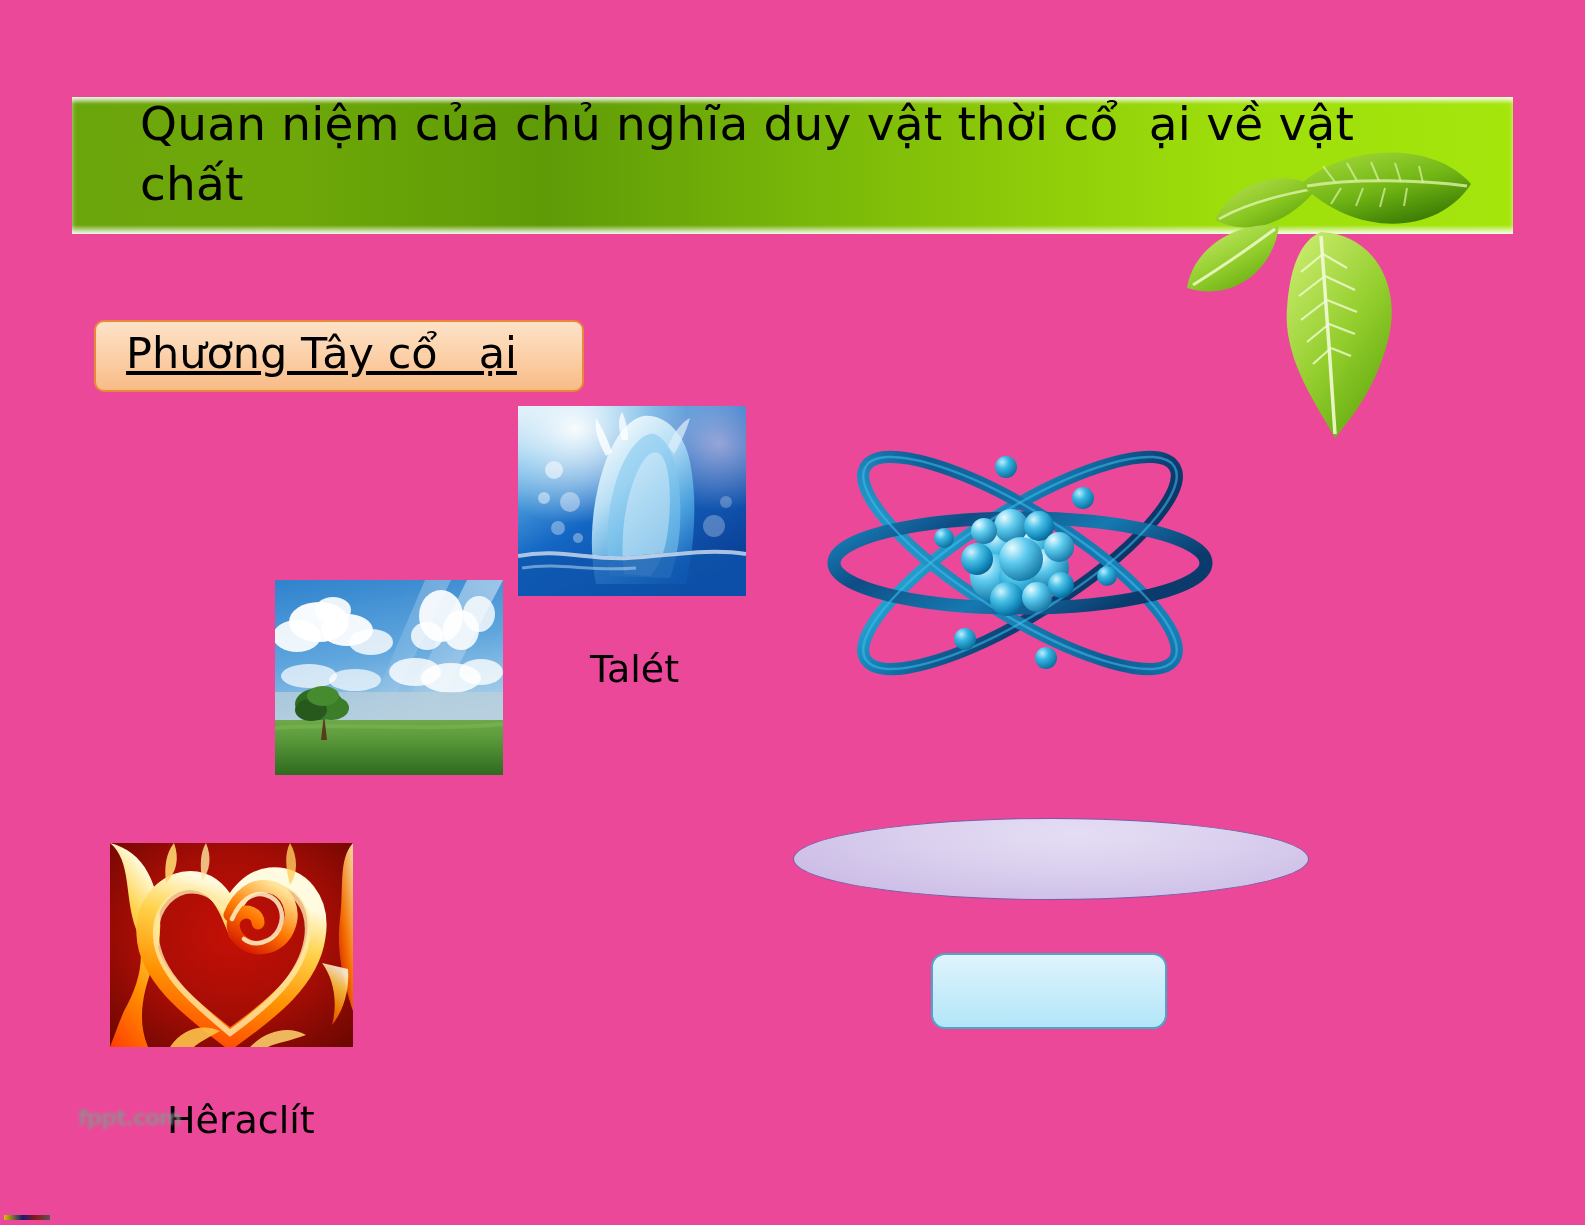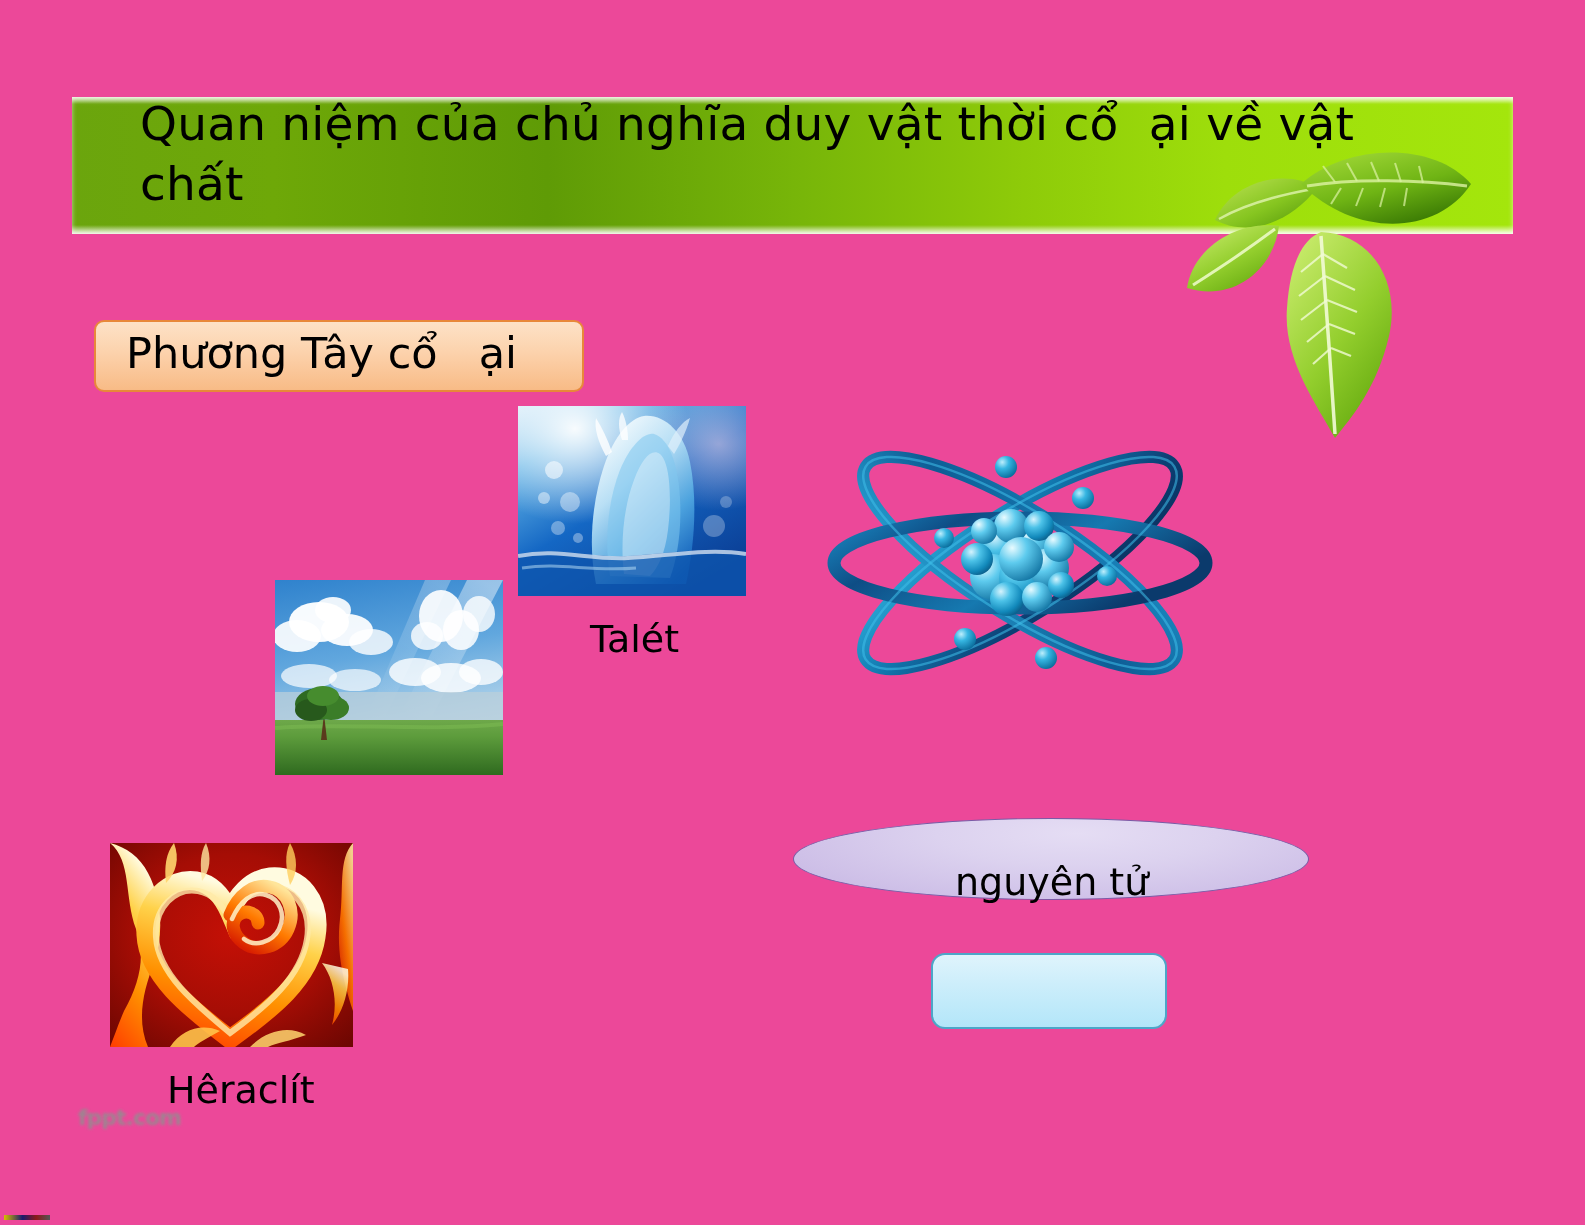--- a/index.html
+++ b/index.html
@@ -88,36 +88,38 @@
   }
   #subtitle-text {
     position: absolute;
     left: 126px;
     top: 330px;
     width: 470px;
     font-size: 43px;
     line-height: 1.1;
     color: #000000;
     white-space: pre;
+    text-decoration: underline;
   }
 
   
   .photo {
     position: absolute;
     overflow: hidden;
   }
   #photo-water  { left: 518px; top: 406px; width: 228px; height: 190px; }
   #photo-sky    { left: 275px; top: 580px; width: 228px; height: 195px; }
   #photo-fire   { left: 110px; top: 843px; width: 243px; height: 204px; }
 
   .caption {
     position: absolute;
     font-size: 38px;
     color: #000000;
     white-space: nowrap;
+    margin-top: 30px;
   }
   #caption-talet     { left: 590px; top: 617px; }
   #caption-anaximen  { left: 290px; top: 782px; }
   #caption-heraclit  { left: 167px; top: 1068px; text-align: center; }
 
   
   #atom-figure {
     position: absolute;
     left: 825px;
     top: 363px;
@@ -477,21 +479,20 @@
       <circle cx="119" cy="175" r="10" fill="url(#elecG)"></circle>
       <circle cx="282" cy="213" r="10" fill="url(#elecG)"></circle>
       <circle cx="181" cy="104" r="11" fill="url(#elecG)"></circle>
       <circle cx="258" cy="135" r="11" fill="url(#elecG)"></circle>
       <circle cx="140" cy="276" r="11" fill="url(#elecG)"></circle>
       <circle cx="221" cy="295" r="11" fill="url(#elecG)"></circle>
     </g>
   </svg>
 
   <div id="nguyen-tu-ellipse"></div>
-  <div id="nguyen-tu-label">nguyên tử</div>
 
   <div id="blue-box"></div>
 
   <div id="watermark">fppt.com</div>
 
   <div id="corner-mark"></div>
 
 </div>
 
 </body></html>

